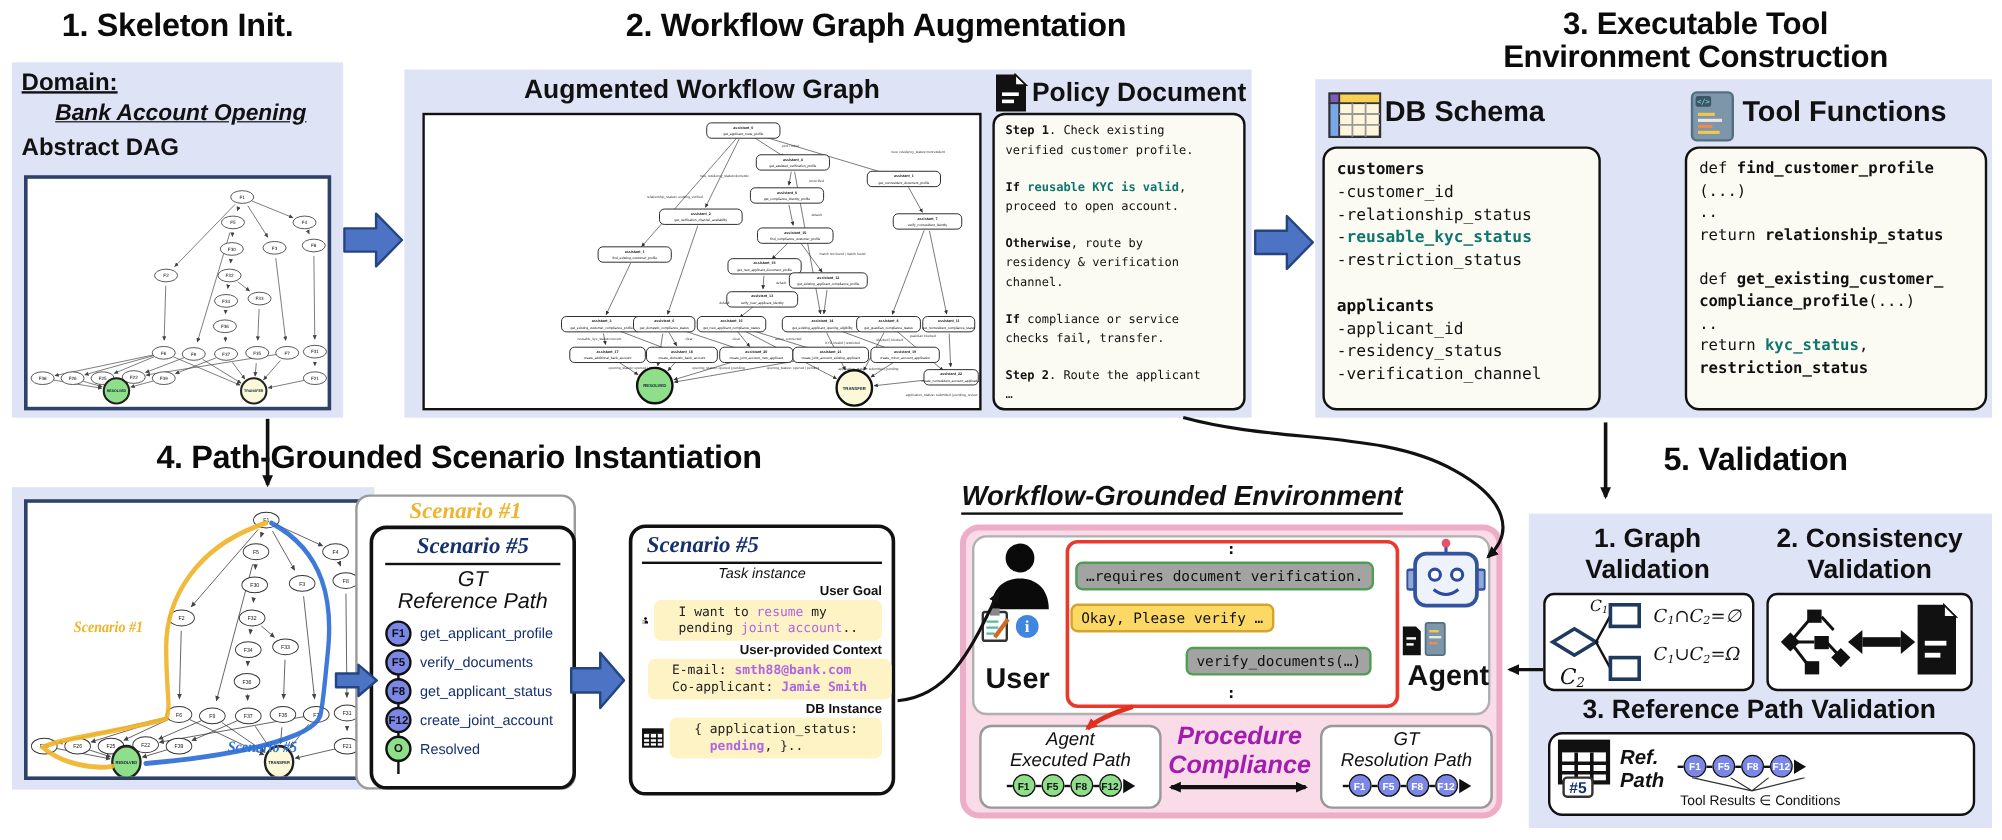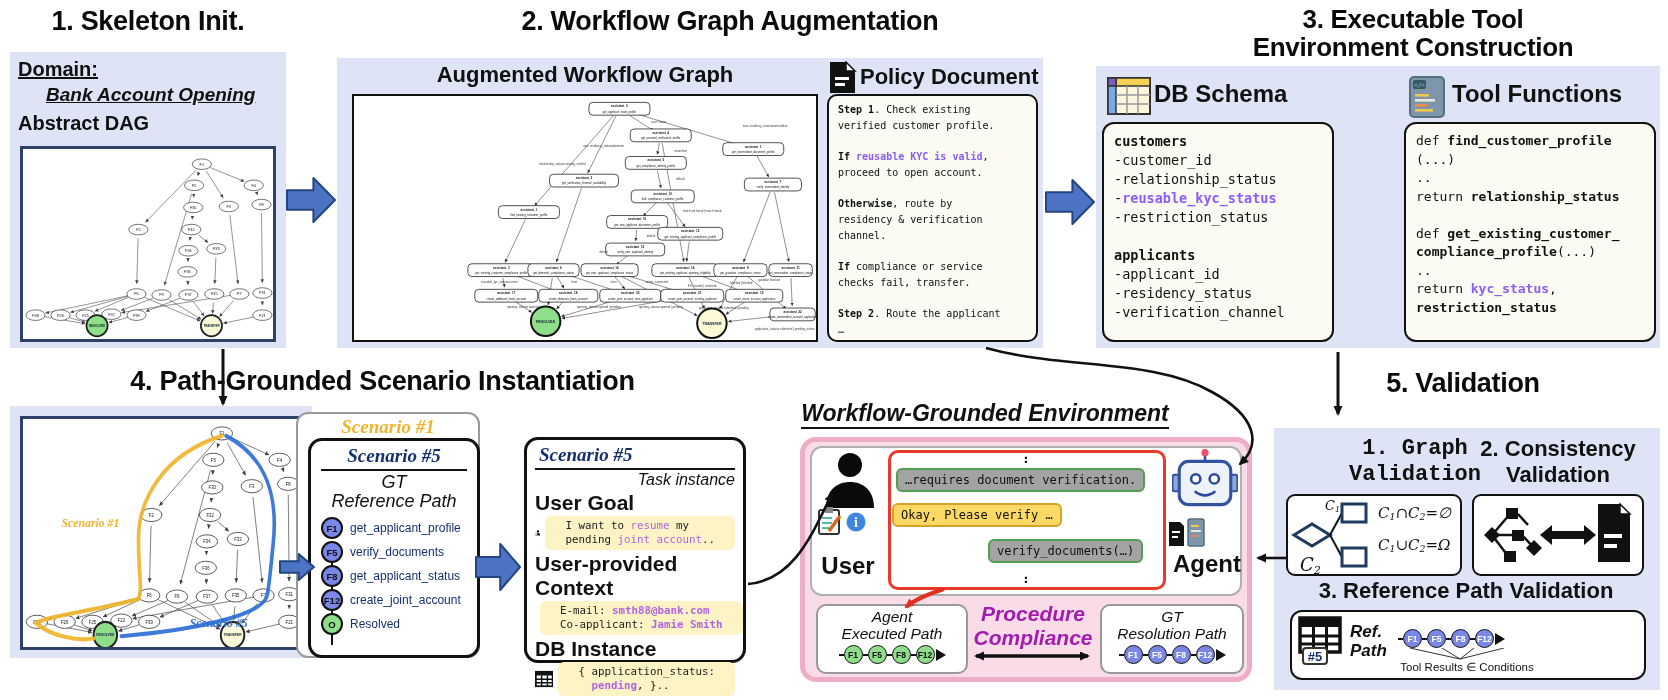--- a/index.html
+++ b/index.html
@@ -7,39 +7,39 @@
          font-family:"Liberation Sans",sans-serif;color:#111;}
   .abs{position:absolute;}
   .lav{position:absolute;background:#dee3f6;}
   .sect{position:absolute;font-weight:bold;font-size:26px;color:#0b0b0b;text-align:center;letter-spacing:-0.3px;}
   .sub-bold{position:absolute;font-weight:bold;font-size:20px;}
   .dagbox{position:absolute;background:#fff;border:3px solid #2e4168;box-sizing:border-box;}
   .codebox{position:absolute;background:#fbfaf3;border:2.5px solid #111;border-radius:12px;
            font-family:"DejaVu Sans Mono",monospace;color:#111;box-sizing:border-box;overflow:hidden;}
   .cl{white-space:pre;}
   .b{font-weight:bold;}
-  .c-red{color:#8b5cf6;}
+  .c-red{color:#0f766e;}
   .c-purple{color:#b066e0;}
   .c-sub{font-size:62%;vertical-align:-22%;}
   .hdr-icon{position:absolute;}
   .panel{position:absolute;background:#fff;box-sizing:border-box;}
   .serifhead{font-family:"Liberation Serif",serif;font-style:italic;font-weight:bold;}
   .scen1{border:2px solid #9a9a9a;border-radius:12px;z-index:4;}
   .scen5{border:3px solid #111;border-radius:14px;z-index:6;padding:4px 10px;}
   .gthead{font-size:19px;color:#15306e;text-align:center;border-bottom:2px solid #111;padding-bottom:2px;}
   .gtitle{font-style:italic;font-size:18px;text-align:center;line-height:19px;margin-top:2px;}
   .gtrow{display:flex;align-items:center;height:24px;position:relative;z-index:2;}
   .gtnode{display:inline-flex;align-items:center;justify-content:center;width:22px;height:22px;border-radius:50%;
           border:2px solid #111;font-weight:bold;font-size:9.5px;background:#7b87e6;flex:0 0 auto;box-sizing:border-box;}
   .gtnode.g{background:#8ede8a;}
   .gtlbl{font-size:12px;color:#15306e;margin-left:7px;white-space:nowrap;}
   .gtline{position:absolute;width:2px;background:#111;z-index:1;}
   .taskhl{background:#fdf3c5;border-radius:6px;padding:3px 20px;font-family:"DejaVu Sans Mono",monospace;
           font-size:10.8px;line-height:14px;color:#222;white-space:nowrap;}
-  .tasklabel{font-weight:bold;font-size:21px;margin:2px 0 1px 0;}
+  .tasklabel{font-weight:bold;font-size:11px;margin:2px 0 1px 0;text-align:right;}
   .taskrow{display:flex;align-items:center;gap:5px;margin:1px 0;}
   .envtitle{position:absolute;font-weight:bold;font-style:italic;font-size:23px;text-align:center;}
   .envtitle span{border-bottom:2.5px solid #111;padding-bottom:1px;}
   .pinkbox{position:absolute;background:#f9dce7;border:5px solid #eeadc6;border-radius:16px;box-sizing:border-box;}
   .chatpanel{position:absolute;background:#fff;border:2px solid #b0b0b0;border-radius:12px;box-sizing:border-box;}
   .redbox{position:absolute;border:3px solid #e8392a;border-radius:10px;box-sizing:border-box;}
   .bub{position:absolute;font-family:"DejaVu Sans Mono",monospace;font-size:12px;padding:3px 7px;border-radius:6px;
        border:2px solid;white-space:nowrap;}
   .bub.green{background:#a3a3a3;border-color:#4f9e52;}
   .bub.yellow{background:#fbd964;border-color:#d8a32c;}
@@ -509,21 +509,21 @@
         </div>
         <div class="gtrow">
           <span class="gtnode g">O</span>
           <span class="gtlbl">Resolved</span>
         </div>
       </div>
   </div>
 
   <div class="panel" style="left:524px;top:437px;width:222px;height:226px;border:3px solid #111;border-radius:14px;padding:4px 8px;z-index:6;">
     <div class="serifhead gthead" style="text-align:left;padding-left:4px;">Scenario #5</div>
-    <div style="font-style:italic;font-size:16px;text-align:right;margin-top:1px;">Task instance</div>
+    <div style="font-style:italic;font-size:12px;text-align:center;margin-top:1px;">Task instance</div>
     <div class="tasklabel">User Goal</div>
     <div class="taskrow">
       <svg width="34" height="32" viewBox="0 0 52 56">
         <circle cx="28" cy="13" r="11" fill="#0a0a0a"></circle>
         <path d="M8,52 C8,36 17,29 28,29 C39,29 50,36 50,52 Z" fill="#0a0a0a"></path>
         <rect x="2" y="30" width="20" height="24" rx="2" fill="#fff" stroke="#333" stroke-width="2"></rect>
         <rect x="8" y="27" width="8" height="6" fill="#888"></rect>
         <path d="M6,38 h12 M6,43 h12 M6,48 h8" stroke="#57b8a0" stroke-width="2"></path>
         <path d="M12,50 L22,36" stroke="#d2691e" stroke-width="3.5"></path>
       </svg>
@@ -637,21 +637,21 @@
         <span class="dash"></span>
         <span class="pnode bp">F8</span>
         <span class="dash"></span>
         <span class="pnode bp">F12</span>
         <span class="tri"></span>
       </div>
   </div>
 
   <div class="sect" style="left:1333px;top:368px;width:260px;font-size:27px;">5. Validation</div>
   <div class="lav" style="left:1274px;top:428px;width:386px;height:262px;"></div>
-  <div class="vtitle" style="left:1330px;top:436px;width:170px;font-family:Liberation Mono, monospace;">
+  <div class="vtitle" style="left:1288px;top:436px;width:170px;">
     <div>1. Graph</div>
       <div>Validation</div>
   </div>
   <div class="vtitle" style="left:1462px;top:436px;width:192px;">
     <div>2. Consistency</div>
       <div>Validation</div>
   </div>
   <div class="vbox" style="left:1286px;top:494px;width:176px;height:82px;"></div>
   <svg class="abs" style="left:1290px;top:498px;" width="88" height="74" viewBox="0 0 88 74">
     <polygon points="4,37 22,26 40,37 22,48" fill="none" stroke="#1e3a5f" stroke-width="3"></polygon>

